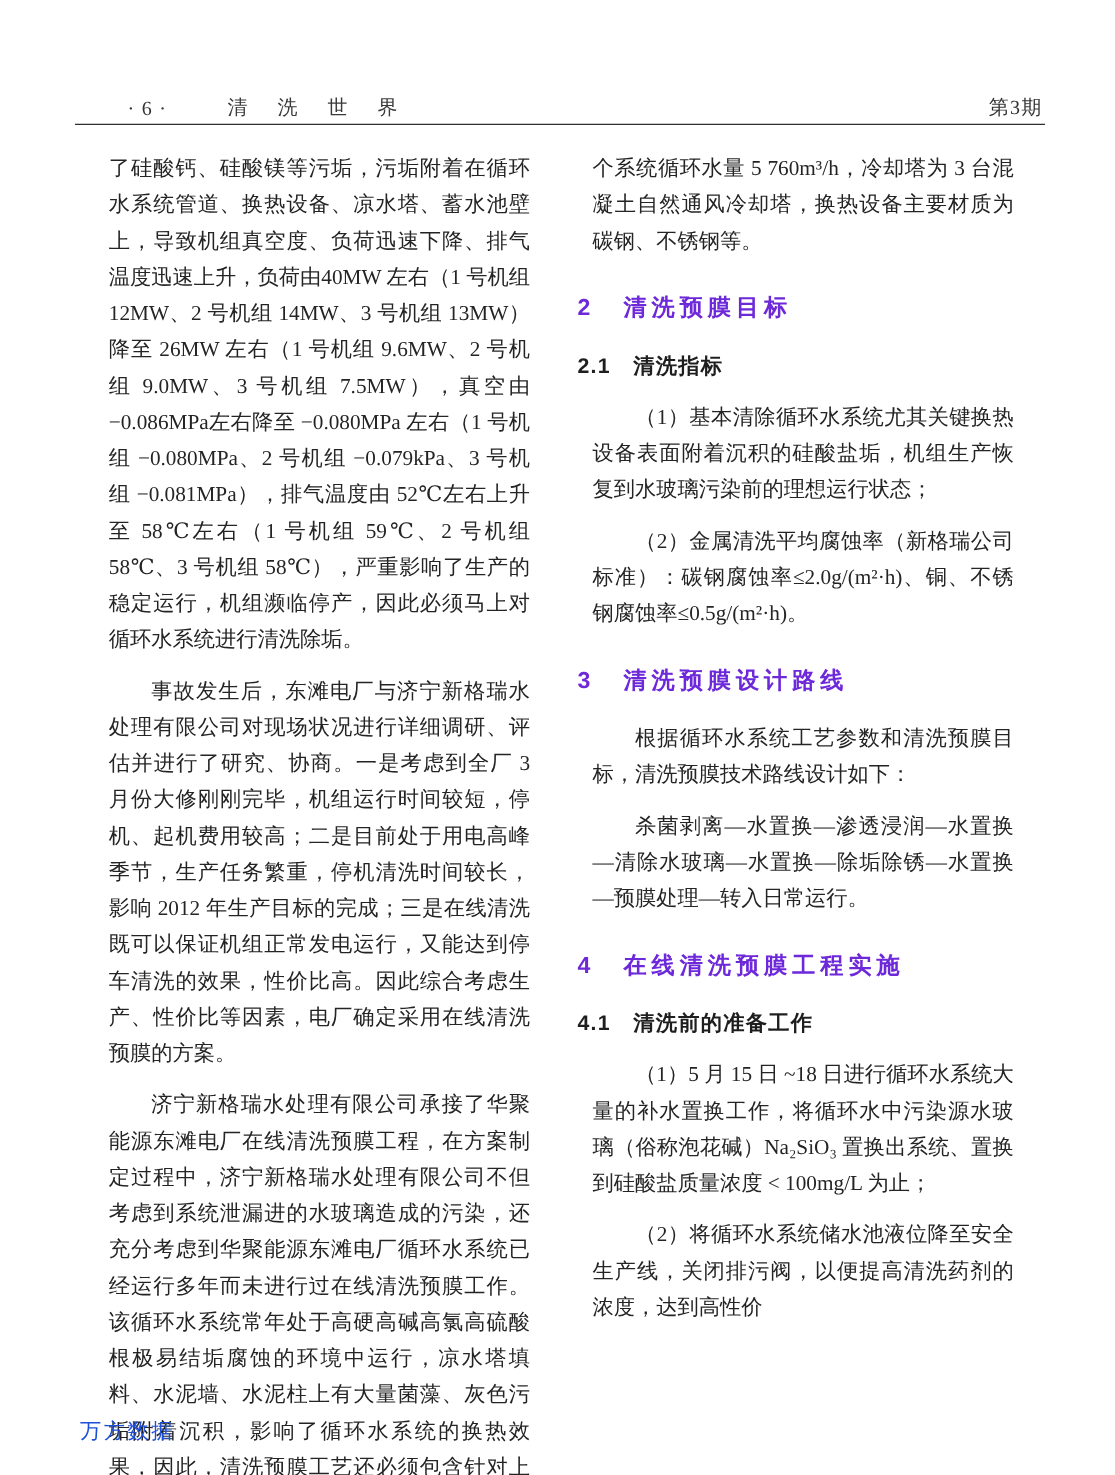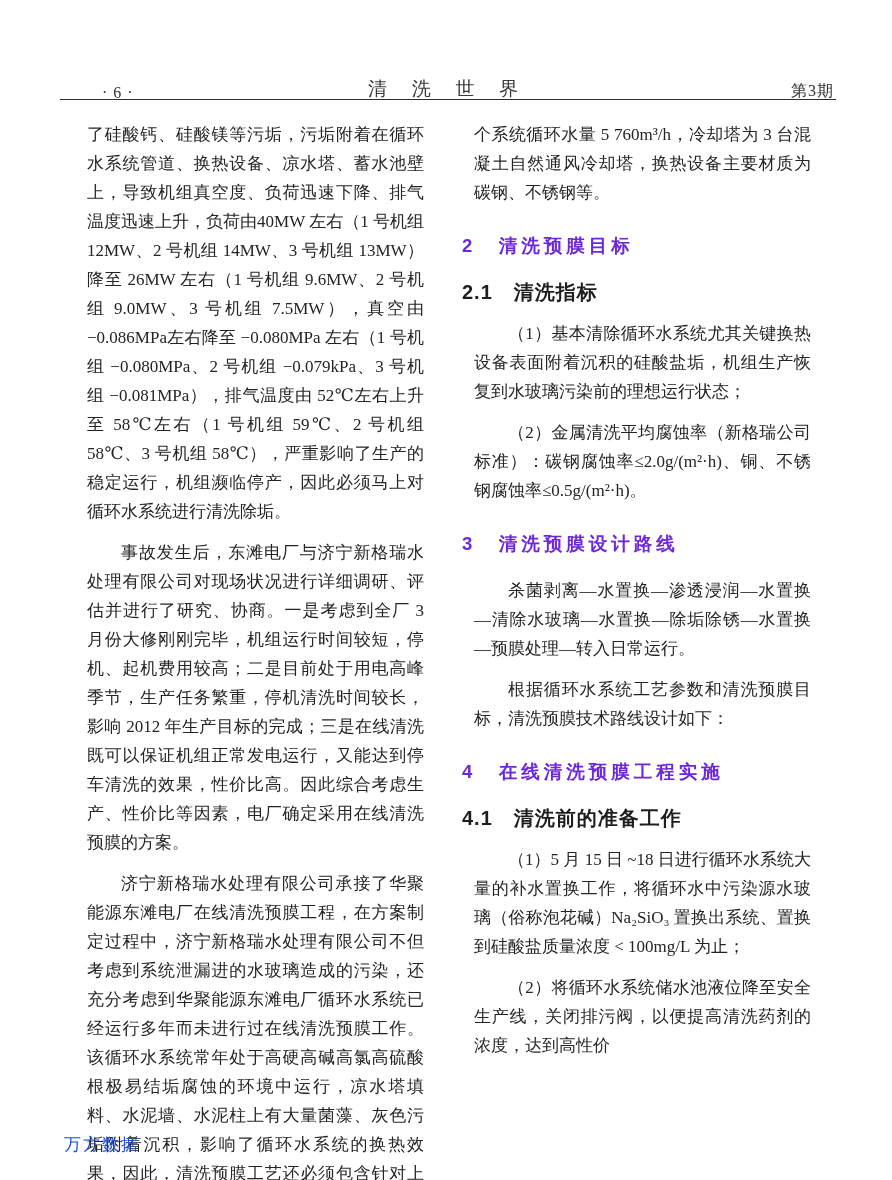--- a/index.html
+++ b/index.html
@@ -27,23 +27,22 @@
     color: #333;
   }
   .page-num {
     width: 120px;
     padding-left: 40px;
     box-sizing: border-box;
     letter-spacing: 1px;
   }
   .journal-title {
     flex: 1;
-    text-align: center;
     letter-spacing: 10px;
-    font-size: 19px;
+    font-size: 16px;
     color: #3a3a3a;
   }
   .issue-num {
     width: 120px;
     text-align: right;
     letter-spacing: 1px;
   }
   .header-rule {
     position: absolute;
     top: 99px;
@@ -73,21 +72,21 @@
     font-family: "Liberation Sans", "DejaVu Sans", sans-serif;
     font-weight: bold;
     font-size: 18.5px;
     letter-spacing: 4px;
     margin: 24px 0 18px 0;
     color: #6d28d9;
   }
   .sub-heading {
     font-family: "Liberation Sans", "DejaVu Sans", sans-serif;
     font-weight: bold;
-    font-size: 20px;
+    font-size: 17px;
     letter-spacing: 1px;
     margin: 8px 0 6px 0;
     color: #1e1e1e;
   }
   .watermark {
     position: absolute;
     left: 64px;
     bottom: 24px;
     font-size: 17px;
     color: #1d4ed8;
@@ -117,22 +116,22 @@
       <p class="para indent">东滩电厂循环水系统装机容量为 42MW（12MW 机组 1 台，15MW 机组 2 台），保有水量为 5 000m³，整</p>
     </div>
 
     <div class="col">
       <p class="para">个系统循环水量 5 760m³/h，冷却塔为 3 台混凝土自然通风冷却塔，换热设备主要材质为碳钢、不锈钢等。</p>
       <h2 class="section-heading">2　清洗预膜目标</h2>
       <h3 class="sub-heading">2.1　清洗指标</h3>
       <p class="para indent">（1）基本清除循环水系统尤其关键换热设备表面附着沉积的硅酸盐垢，机组生产恢复到水玻璃污染前的理想运行状态；</p>
       <p class="para indent">（2）金属清洗平均腐蚀率（新格瑞公司标准）：碳钢腐蚀率≤2.0g/(m²·h)、铜、不锈钢腐蚀率≤0.5g/(m²·h)。</p>
       <h2 class="section-heading">3　清洗预膜设计路线</h2>
+      <p class="para indent">根据循环水系统工艺参数和清洗预膜目标，清洗预膜技术路线设计如下：</p>
       <p class="para indent">杀菌剥离—水置换—渗透浸润—水置换—清除水玻璃—水置换—除垢除锈—水置换—预膜处理—转入日常运行。</p>
-      <p class="para indent">根据循环水系统工艺参数和清洗预膜目标，清洗预膜技术路线设计如下：</p>
       <h2 class="section-heading">4　在线清洗预膜工程实施</h2>
       <h3 class="sub-heading">4.1　清洗前的准备工作</h3>
       <p class="para indent">（1）5 月 15 日 ~18 日进行循环水系统大量的补水置换工作，将循环水中污染源水玻璃（俗称泡花碱）Na₂SiO₃ 置换出系统、置换到硅酸盐质量浓度 &lt; 100mg/L 为止；</p>
       <p class="para indent">（2）将循环水系统储水池液位降至安全生产线，关闭排污阀，以便提高清洗药剂的浓度，达到高性价</p>
     </div>
 
   </div>
 
   <div class="watermark">万方数据</div>
 

